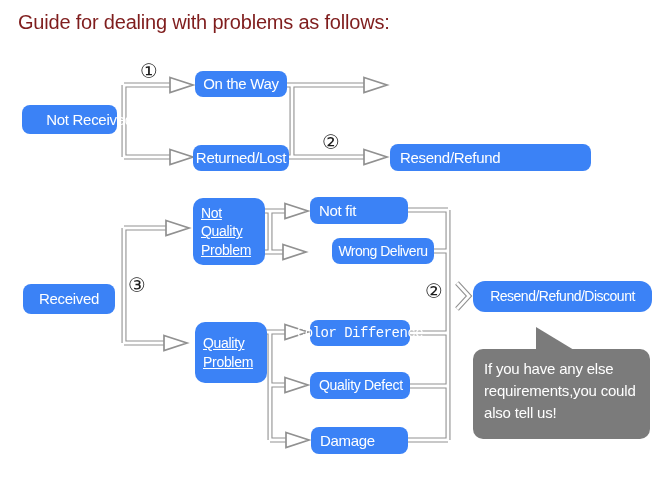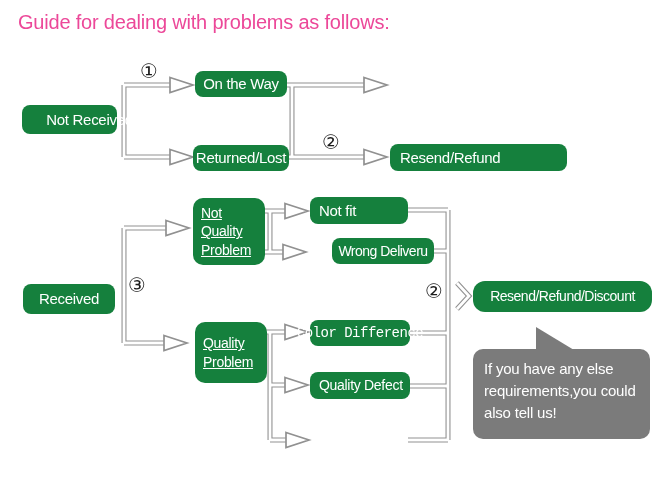--- a/index.html
+++ b/index.html
@@ -2,25 +2,25 @@
 <html><head>
 <meta charset="utf-8">
 <style>
   html,body{margin:0;padding:0;background:#ffffff;}
   #stage{
     position:relative;width:666px;height:485px;background:#ffffff;
     font-family:"Liberation Sans", sans-serif;overflow:hidden;
   }
   #title{
     position:absolute;left:18px;top:11px;font-size:20px;letter-spacing:-0.2px;
-    color:#ec4899;white-space:nowrap;
+    color:#7f1d1d;white-space:nowrap;
   }
   svg.lines{position:absolute;left:0;top:0;z-index:1;}
   .node{
-    position:absolute;z-index:2;background:#15803d;color:#ffffff;
+    position:absolute;z-index:2;background:#3b82f6;color:#ffffff;
     border-radius:8px;display:flex;align-items:center;justify-content:center;
     font-size:15px;letter-spacing:-0.3px;line-height:1.2;text-align:center;
     padding:0 4px;box-sizing:border-box;white-space:nowrap;
   }
   .node.multi{
     border-radius:10px;justify-content:flex-start;text-align:left;
     white-space:normal;font-size:14px;padding:4px 6px 4px 8px;line-height:1.3;text-decoration:underline;
   }
   .node.leftpad{justify-content:flex-start;text-align:left;padding-left:9px;font-size:14px;}
   .node.small{font-size:14px;letter-spacing:-0.5px;}
@@ -81,28 +81,29 @@
   </svg>
 
   <div class="badge" style="left:140px;top:61px;">①</div>
   <div class="badge" style="left:322px;top:132px;">②</div>
   <div class="badge" style="left:128px;top:275px;">③</div>
   <div class="badge" style="left:425px;top:281px;">②</div>
 
   <div class="node" style="left:22px;top:105px;width:95px;height:29px;padding-left:44px;">Not Received</div>
   <div class="node" style="left:195px;top:71px;width:92px;height:26px;">On the Way</div>
   <div class="node" style="left:193px;top:145px;width:96px;height:26px;">Returned/Lost</div>
-  <div class="node" style="left:390px;top:144px;width:177px;height:27px;justify-content:flex-start;padding-left:10px;">Resend/Refund</div>
+  <div class="node" style="left:390px;top:144px;width:201px;height:27px;justify-content:flex-start;padding-left:10px;">Resend/Refund</div>
 
   <div class="node" style="left:23px;top:284px;width:92px;height:30px;">Received</div>
   <div class="node multi" style="left:193px;top:198px;width:72px;height:67px;">Not Quality Problem</div>
   <div class="node multi" style="left:195px;top:322px;width:72px;height:61px;">Quality Problem</div>
 
   <div class="node leftpad" style="left:310px;top:197px;width:98px;height:27px;font-size:15px;">Not fit</div>
   <div class="node small" style="left:308px;top:238px;width:102px;height:26px;margin-left:24px;">Wrong Deliveru</div>
   <div class="node small" style="left:310px;top:320px;width:100px;height:26px;font-family:Liberation Mono, monospace;">Color Difference</div>
   <div class="node leftpad" style="left:310px;top:372px;width:100px;height:27px;">Quality Defect</div>
+  <div class="node leftpad" style="left:311px;top:427px;width:97px;height:27px;font-size:15px;">Damage</div>
 
   <div class="node small" style="left:473px;top:281px;width:179px;height:31px;border-radius:12px;">Resend/Refund/Discount</div>
 
   <div id="bubble">If you have any else requirements,you could also tell us!</div>
 
 </div>
 
 </body></html>

